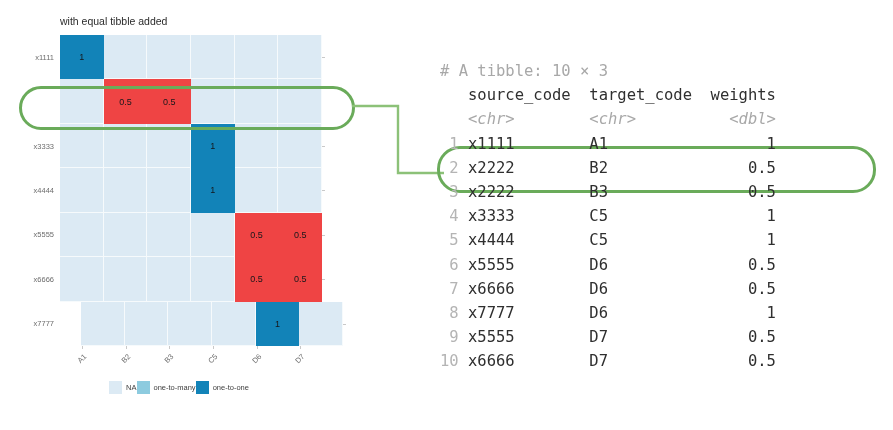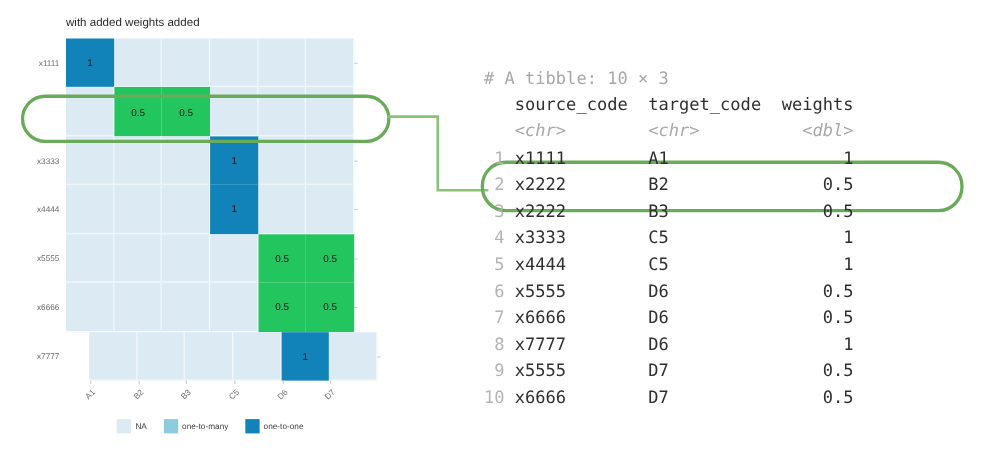--- a/index.html
+++ b/index.html
@@ -56,21 +56,21 @@
     justify-content: center;
     font-size: 9px;
     color: #15171a;
     box-sizing: border-box;
   }
   .hm-cell.na {
     background: #dceaf4;
     box-shadow: inset -1px -1px 0 rgba(255,255,255,0.75);
   }
   .hm-cell.many {
-    background: #22c55e;
+    background: #ef4444;
   }
   .hm-cell.one {
     background: #1283b8;
   }
 
   
   .y-label {
     position: absolute;
     right: 100%;
     top: 0;
@@ -125,27 +125,27 @@
     transform: rotate(-45deg);
     transform-origin: 100% 0%;
     text-align: right;
     width: 34px;
     margin-left: -34px;
   }
 
   
   #legend {
     position: absolute;
-    left: 60px;
+    left: 48px;
     top: 381px;
     width: 262px;
     display: flex;
     align-items: center;
     justify-content: center;
-    gap: 15px;
+    gap: 0;
   }
   .legend-item {
     display: flex;
     align-items: center;
     gap: 4px;
   }
   .legend-swatch {
     width: 13px;
     height: 13px;
   }
@@ -234,21 +234,21 @@
   }
   .tb-rownum {
     color: #b4b4b4;
   }
 </style>
 </head>
 <body>
 
 <div id="heatmap-panel">
 
-  <div id="chart-title">with added weights added</div>
+  <div id="chart-title">with equal tibble added</div>
 
   <div id="plot-area">
       <div class="hm-row" style="position: relative; justify-content: center;">
         <div class="y-label">x1111</div>
         <div class="hm-cell one">1</div>
         <div class="hm-cell na"></div>
         <div class="hm-cell na"></div>
         <div class="hm-cell na"></div>
         <div class="hm-cell na"></div>
         <div class="hm-cell na"></div>

